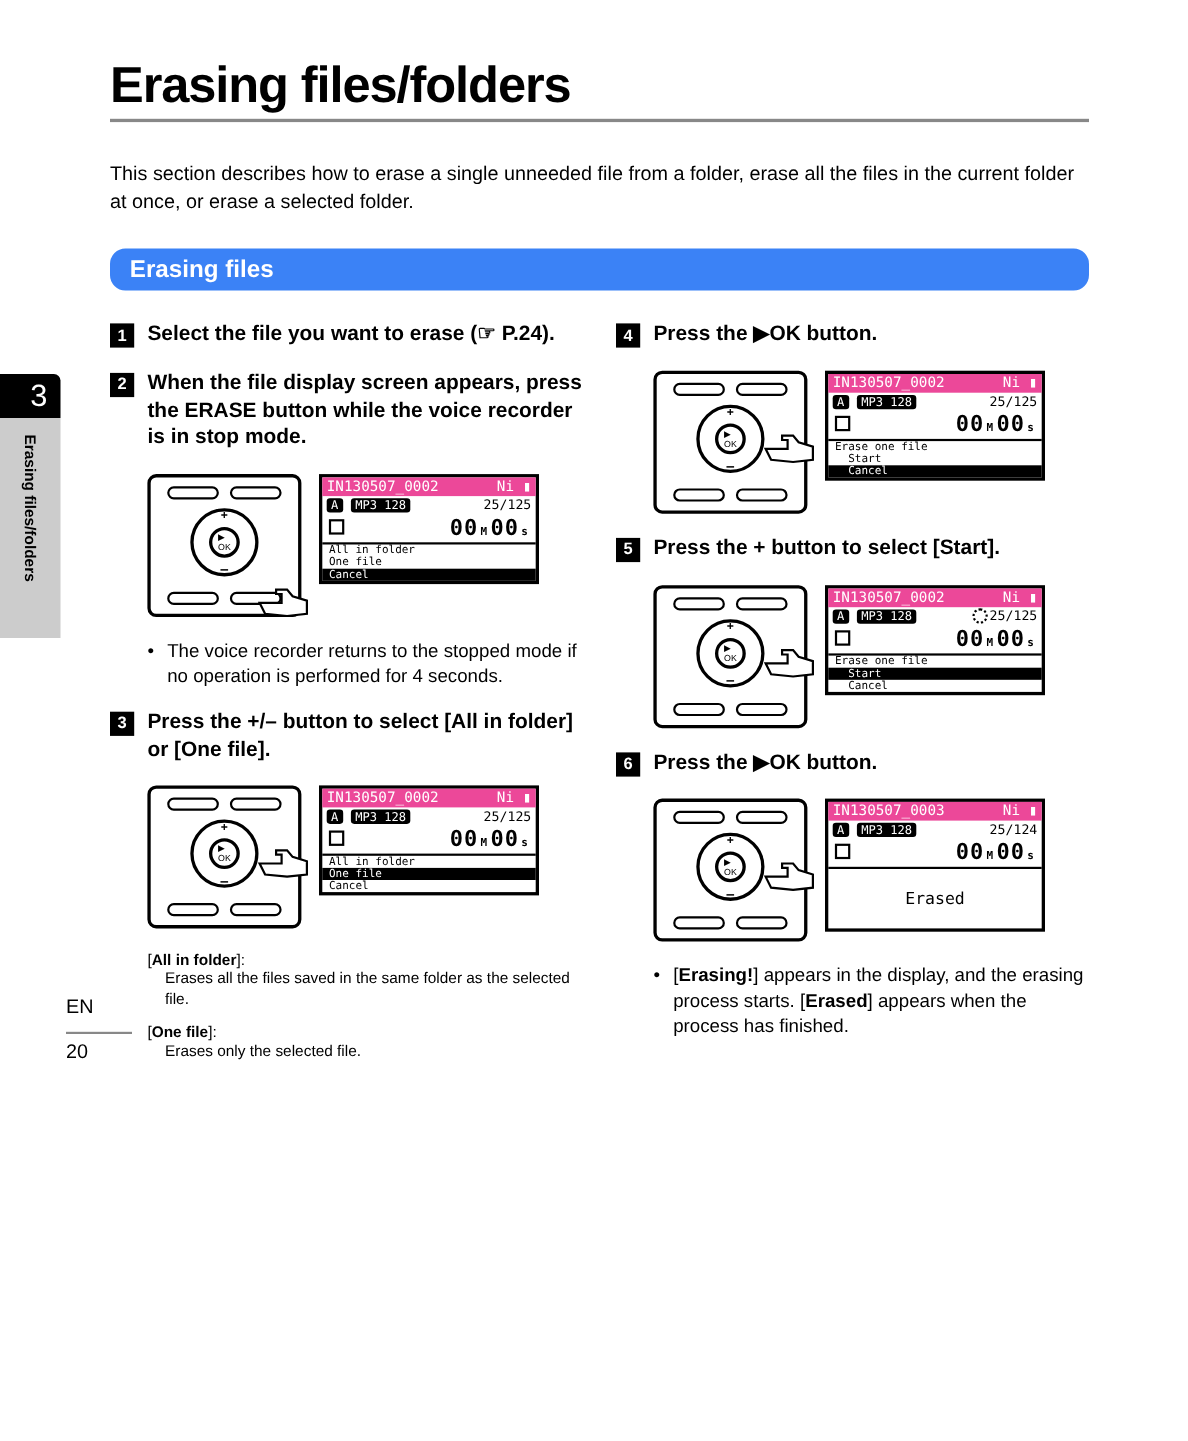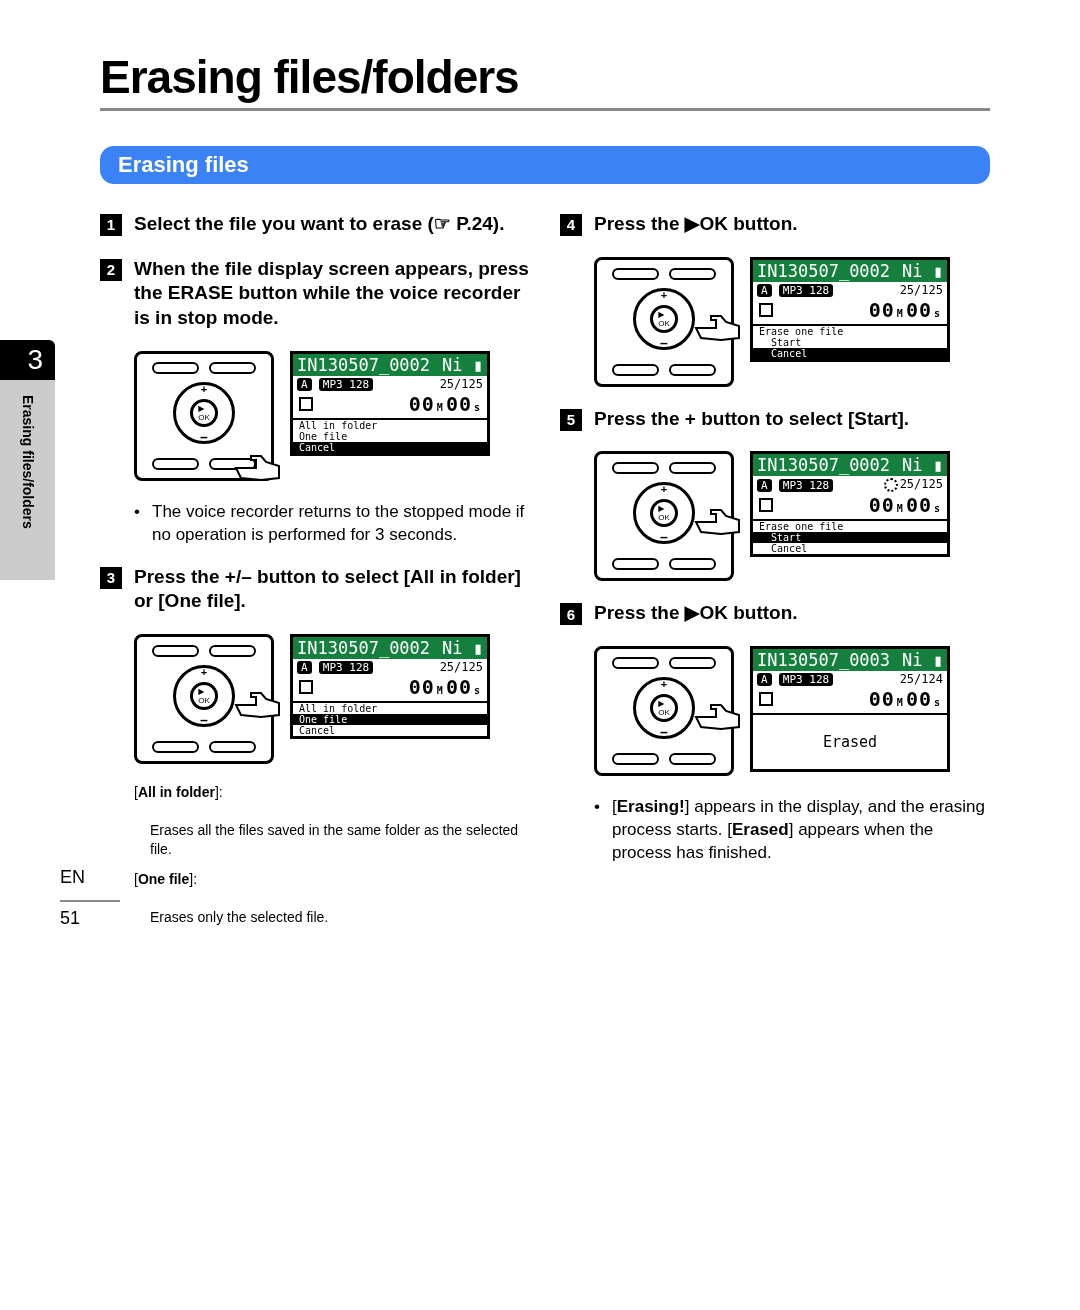--- a/index.html
+++ b/index.html
@@ -204,24 +204,24 @@
   }
   .hand svg { width: 100%; height: 100%; }
   .screen {
     border: 3px solid #000;
     width: 200px;
     background: #fff;
     font-family: monospace;
     font-size: 14px;
   }
   .screen .header {
-    background: #15803d;
+    background: #ec4899;
     color: #fff;
     padding: 1px 4px;
-    font-size: 17px;
+    font-size: 13px;
     display: flex;
     justify-content: space-between;
     align-items: flex-end;
   }
   .screen .badges {
     padding: 1px 4px;
     display: flex;
     justify-content: space-between;
     font-size: 12px;
     align-items: center;
@@ -265,21 +265,21 @@
     text-align: center;
     padding: 18px 0;
     font-size: 15px;
   }
   .def {
     margin-left: 34px;
     font-size: 14px;
     margin-bottom: 12px;
   }
   .def .label { font-weight: 700; }
-  .def .desc { margin-left: 16px; line-height: 1.35; margin-top: 21px; }
+  .def .desc { margin-left: 16px; line-height: 1.35; }
   .footer {
     position: absolute;
     left: 60px;
     bottom: 50px;
   }
   .footer-en { font-size: 18px; }
   .footer-rule {
     width: 60px;
     border: none;
     border-top: 2px solid #888;
@@ -295,20 +295,21 @@
     vertical-align: middle;
   }
 </style>
 </head>
 <body>
 
 <div class="page">
   <h1 class="title">Erasing files/folders</h1>
   <hr class="title-rule">
 
+  <p class="intro">This section describes how to erase a single unneeded file from a folder, erase all the files in the current folder at once, or erase a selected folder.</p>
 
   <div class="section-bar">Erasing files</div>
 
   <div class="chapter-tab">3</div>
   <div class="side-label">Erasing files/folders</div>
 
   <div class="columns">
 
     <div class="col">
 
@@ -362,21 +363,21 @@
           <div class="menu">
             <div>All in folder</div>
             <div>One file</div>
             <div class="sel">Cancel</div>
           </div>
         </div>
       </div>
 
       <div class="sub-bullet">
         <span class="dot">•</span>
-        <span>The voice recorder returns to the stopped mode if no operation is performed for 3 seconds.</span>
+        <span>The voice recorder returns to the stopped mode if no operation is performed for 4 seconds.</span>
       </div>
 
       <div class="step">
         <span class="step-num">3</span>
         <span class="step-text">
           <span>Press the +/– button to select [</span><span>All in folder</span><span>] or [</span><span>One file</span><span>].</span>
         </span>
       </div>
 
       <div class="illus-row">
@@ -595,15 +596,15 @@
           <span>[</span><b>Erasing!</b><span>] appears in the display, and the erasing process starts. [</span><b>Erased</b><span>] appears when the process has finished.</span>
         </span>
       </div>
 
     </div>
   </div>
 
   <div class="footer">
     <div class="footer-en">EN</div>
     <hr class="footer-rule">
-    <div class="footer-pg">51</div>
+    <div class="footer-pg">20</div>
   </div>
 </div>
 
 </body></html>

